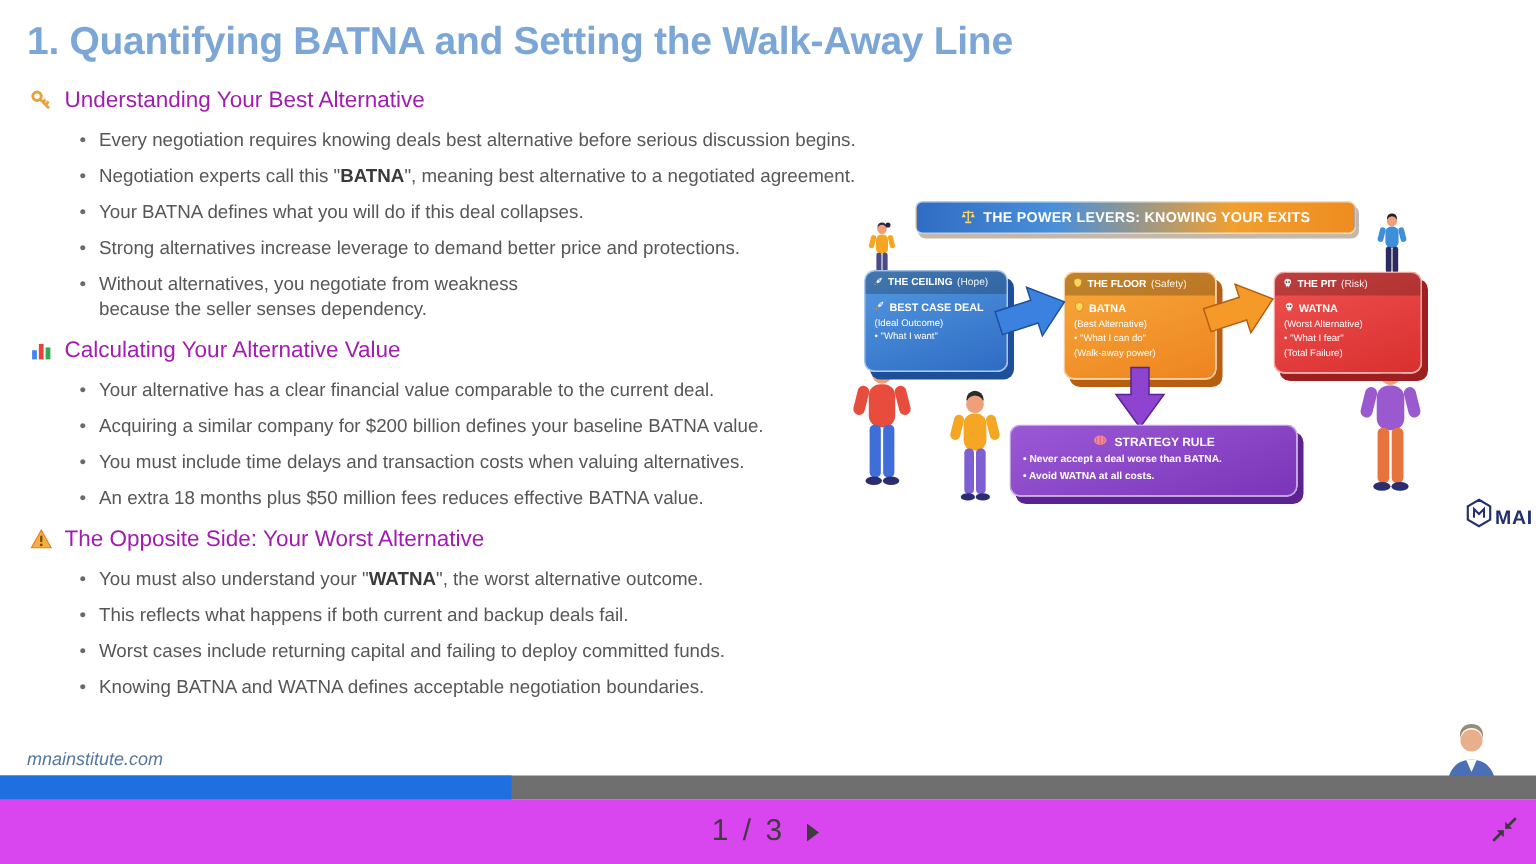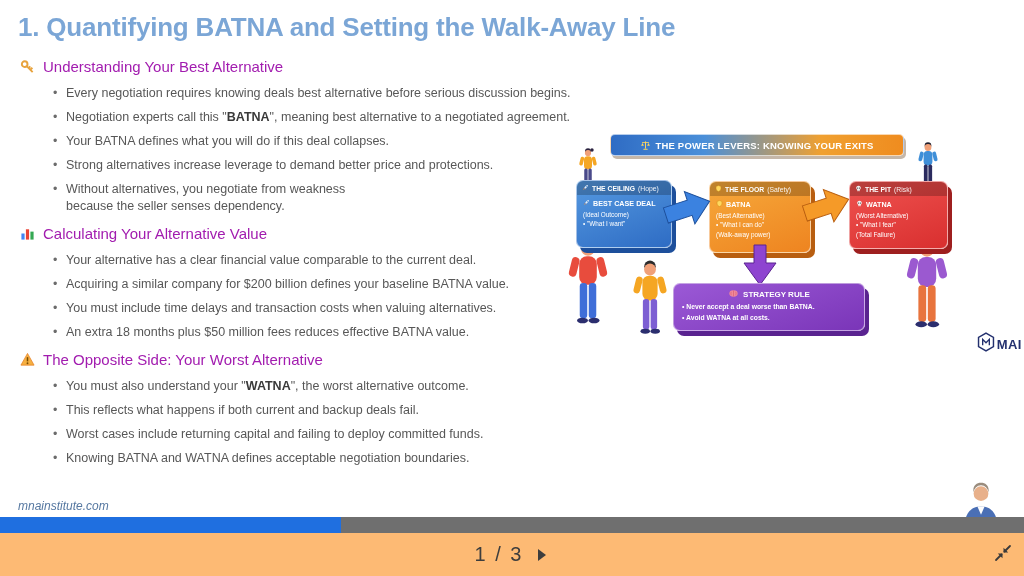--- a/index.html
+++ b/index.html
@@ -52,21 +52,21 @@
   .sbullet{font-size:6.8px;font-weight:bold;line-height:1.6;white-space:nowrap;}
 
   .arrow{position:absolute;z-index:2;}
   .person{position:absolute;z-index:1;}
   .person svg{width:100%;height:100%;}
 
   
   .website{position:absolute;left:18px;top:499px;font-size:12px;font-style:italic;color:#5577a0;}
   .progress{position:absolute;left:0;top:517px;width:1024px;height:16px;background:#6f6f6f;z-index:5;cursor:pointer;}
   .progress-fill{height:100%;background:#1f6fe0;}
-  .bottom-bar{position:absolute;left:0;top:533px;width:1024px;height:43px;background:#fdba74;display:flex;align-items:center;justify-content:center;gap:14px;}
+  .bottom-bar{position:absolute;left:0;top:533px;width:1024px;height:43px;background:#d946ef;display:flex;align-items:center;justify-content:center;gap:14px;}
   .page-ind{font-size:20px;color:#3d3d3d;letter-spacing:2px;}
   .next-btn{width:12px;height:14px;cursor:pointer;display:flex;align-items:center;}
   .logo{position:absolute;right:2px;top:332px;display:flex;align-items:center;gap:2px;color:#23306e;}
   .logo-text{font-size:13px;font-weight:bold;letter-spacing:0.5px;}
   .presenter{position:absolute;right:22px;top:482px;width:42px;height:38px;z-index:4;cursor:pointer;}
   .collapse{position:absolute;right:12px;top:544px;width:18px;height:18px;cursor:pointer;}
 </style>
 </head>
 <body>
 

